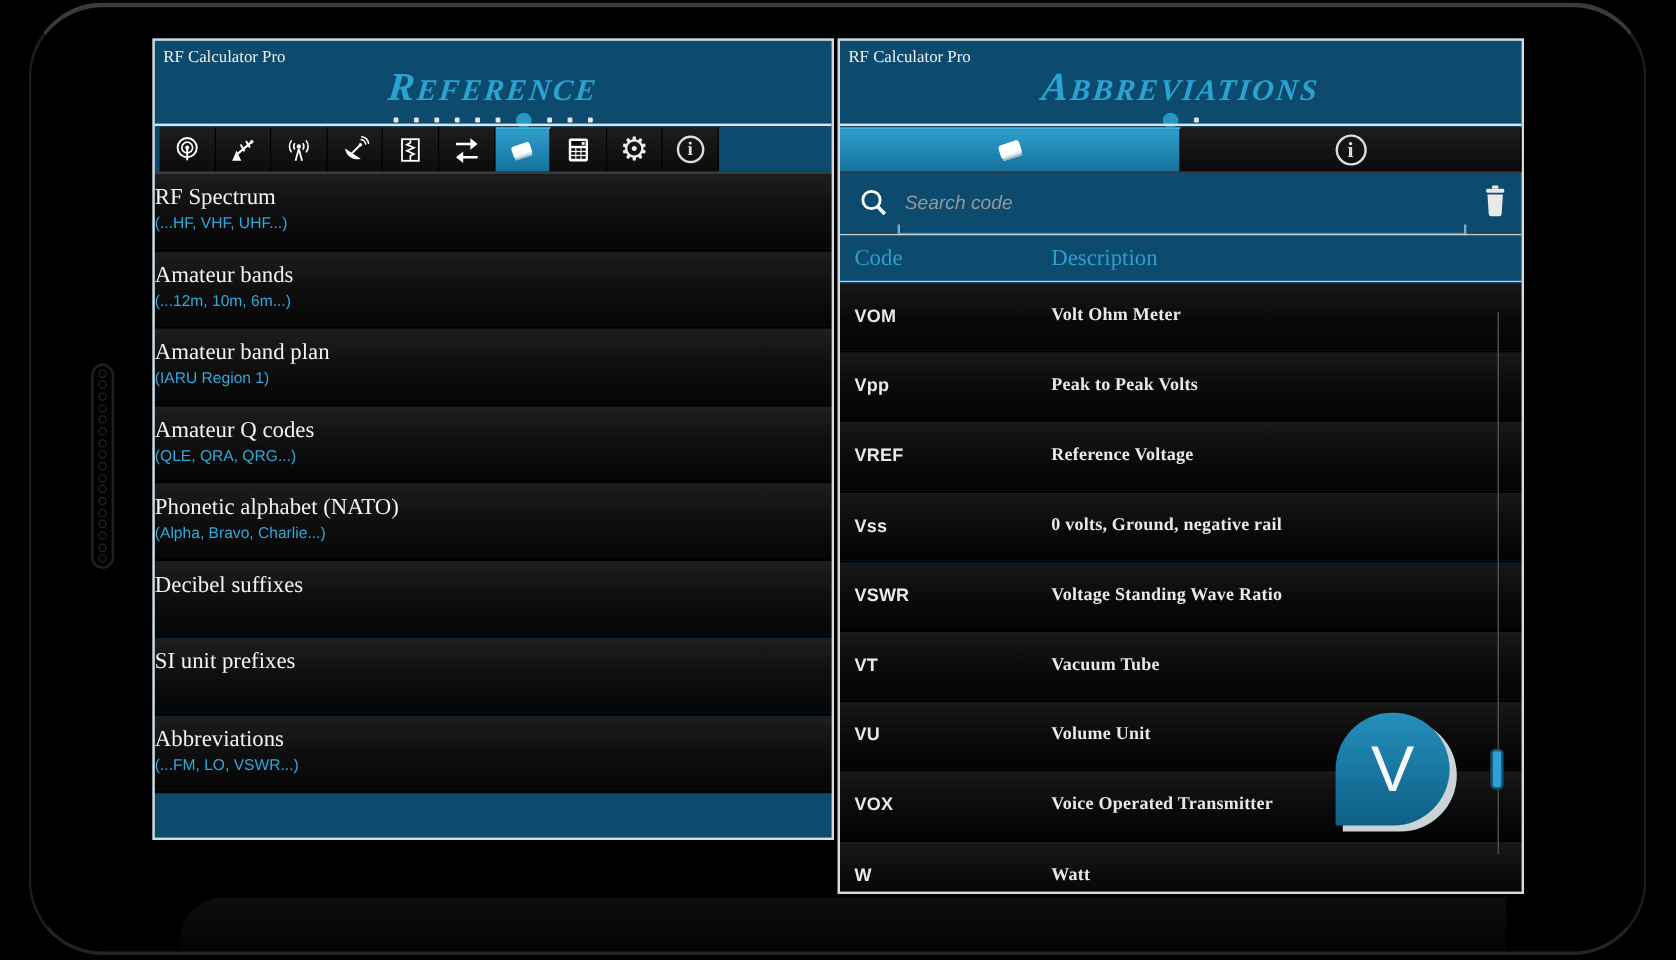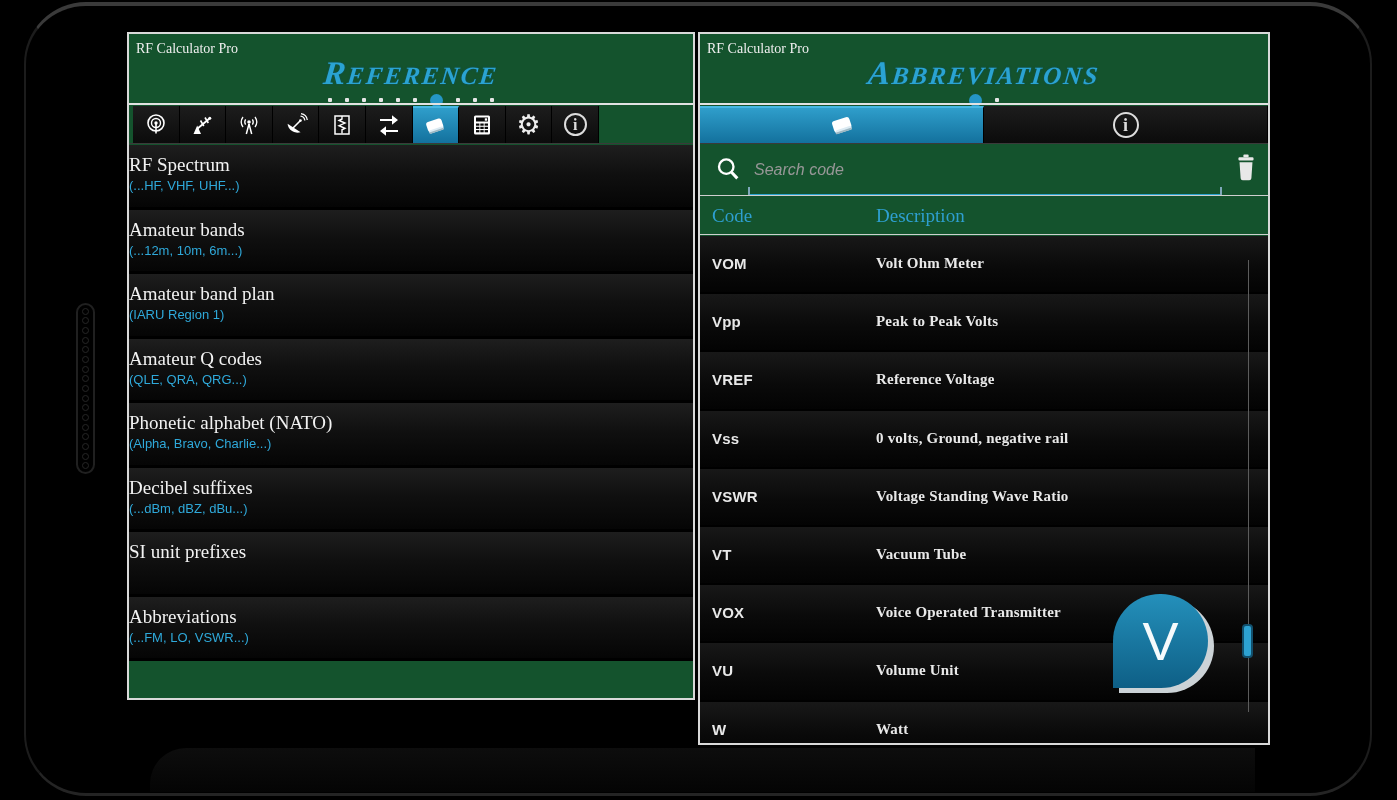--- a/index.html
+++ b/index.html
@@ -13,21 +13,21 @@
      border-top:4px solid #3a3a3a; border-left:2px solid #1c1c1c;
      border-right:2px solid #1c1c1c; border-bottom:3px solid #242424; }
   .bottom-reflection { position:absolute; left:150px; top:748px; width:1105px; height:44px;
      background:linear-gradient(180deg,#0d0d0d,#040404); border-top-left-radius:36px; }
   .grille { position:absolute; left:76px; top:303px; width:19px; height:171px;
      border:2px solid #202020; border-radius:10px; display:flex; flex-direction:column;
      align-items:center; justify-content:space-evenly; }
   .grille-hole { width:7px; height:7px; border-radius:50%; border:1.5px solid #262626; }
 
   
-  .panel { position:absolute; background:#14532d; border:2px solid #d9d9d9; }
+  .panel { position:absolute; background:#0c4a6e; border:2px solid #d9d9d9; }
   .panel-left  { left:127px; top:32px; width:568px; height:668px; }
   .panel-right { left:698px; top:32px; width:572px; height:713px; overflow:hidden; }
   .panel-inner { position:absolute; left:0; top:0; right:0; bottom:0; overflow:hidden; }
 
   .app-title { position:absolute; left:7px; top:7px; color:#efefef;
      font-family:"Liberation Serif", serif; font-size:14px; }
   .page-title { position:absolute; left:0; right:0; top:21px; text-align:center;
      color:#2aa3d2; font-family:"Liberation Serif", serif; font-style:italic; font-weight:bold;
      text-transform:uppercase; letter-spacing:2px; font-size:25px; transform:skewX(-6deg);
      text-shadow:0 0 2px rgba(16,80,110,.9); }
@@ -252,21 +252,20 @@
         <div class="ref-row">
           <div class="ref-row-title">Amateur Q codes</div>
           <div class="ref-row-sub">(QLE, QRA, QRG...)</div>
         </div>
         <div class="ref-row">
           <div class="ref-row-title">Phonetic alphabet (NATO)</div>
           <div class="ref-row-sub">(Alpha, Bravo, Charlie...)</div>
         </div>
         <div class="ref-row">
           <div class="ref-row-title">Decibel suffixes</div>
-          <div class="ref-row-sub">(...dBm, dBZ, dBu...)</div>
         </div>
         <div class="ref-row">
           <div class="ref-row-title">SI unit prefixes</div>
         </div>
         <div class="ref-row">
           <div class="ref-row-title">Abbreviations</div>
           <div class="ref-row-sub">(...FM, LO, VSWR...)</div>
         </div>
       </div>
     </div>
@@ -340,26 +339,26 @@
         </div>
         <div class="abbr-row">
           <span class="abbr-code">VSWR</span>
           <span class="abbr-desc">Voltage Standing Wave Ratio</span>
         </div>
         <div class="abbr-row">
           <span class="abbr-code">VT</span>
           <span class="abbr-desc">Vacuum Tube</span>
         </div>
         <div class="abbr-row">
+          <span class="abbr-code">VU</span>
+          <span class="abbr-desc">Volume Unit</span>
+        </div>
+        <div class="abbr-row">
           <span class="abbr-code">VOX</span>
           <span class="abbr-desc">Voice Operated Transmitter</span>
-        </div>
-        <div class="abbr-row">
-          <span class="abbr-code">VU</span>
-          <span class="abbr-desc">Volume Unit</span>
         </div>
         <div class="abbr-row">
           <span class="abbr-code">W</span>
           <span class="abbr-desc">Watt</span>
         </div>
       </div>
 
       <div class="scroll-track"></div>
       <div class="fs-bubble">
         <div class="shadow"></div>

